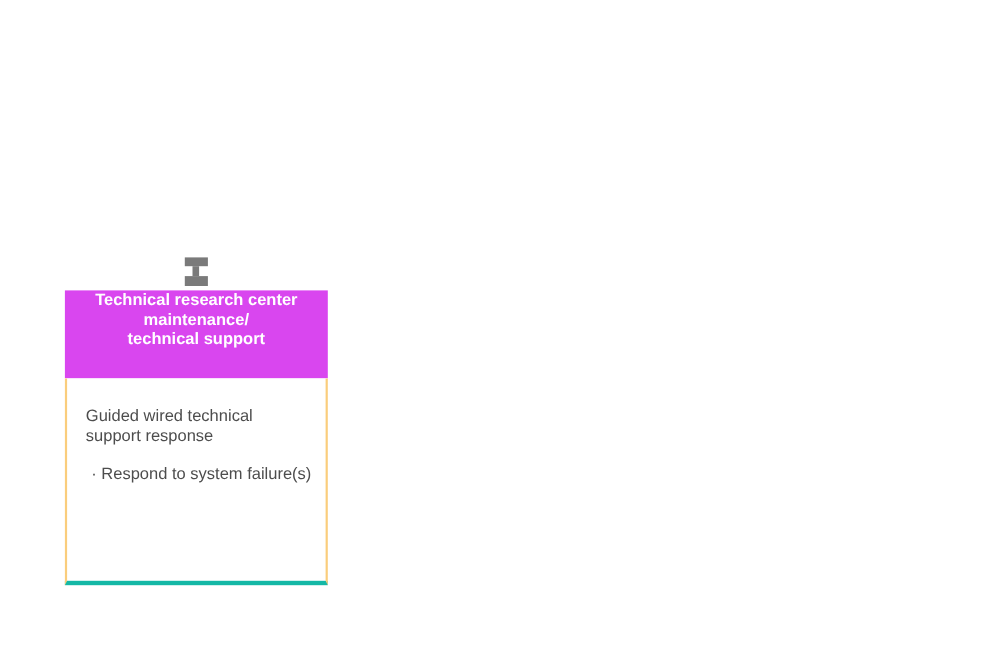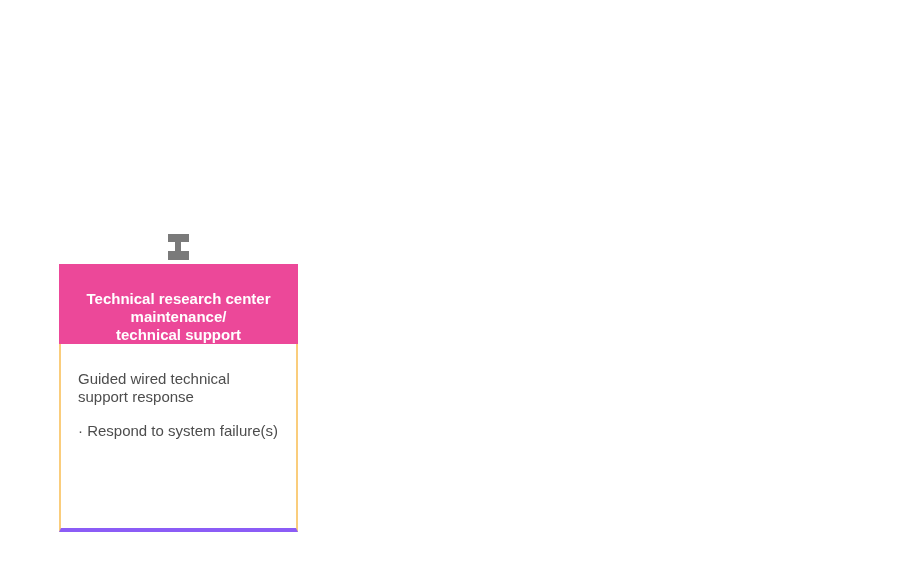--- a/index.html
+++ b/index.html
@@ -45,54 +45,55 @@
   .card {
     position: absolute;
     left: 59px;
     top: 264px;
     width: 239px;
   }
   .card-header {
     box-sizing: border-box;
     width: 239px;
     height: 80px;
-    background: #ec4899;
+    background: #d946ef;
     color: #ffffff;
     font-size: 15px;
     font-weight: bold;
     line-height: 18px;
     text-align: center;
     display: flex;
-    align-items: flex-end;
+    align-items: flex-start;
     justify-content: center;
   }
   .card-title {
     white-space: pre-line;
   }
   .card-body {
     box-sizing: border-box;
     width: 239px;
     height: 188px;
     background: #ffffff;
     border-left: 2px solid #facd7c;
     border-right: 2px solid #facd7c;
-    border-bottom: 4px solid #8b5cf6;
+    border-bottom: 4px solid #14b8a6;
     padding: 26px 8px 0 17px;
     color: #4d4d4d;
     font-size: 15px;
     line-height: 18px;
   }
   .card-desc {
     margin: 0;
     white-space: pre-line;
   }
   .bullet-list {
     list-style: none;
     margin: 16px 0 15px 0;
     padding: 0;
+    text-align: center;
   }
   .bullet-list li {
     margin: 0;
   }
   .bullet-list li + li {
     margin-top: 9px;
   }
 </style>
 </head>
 <body>

